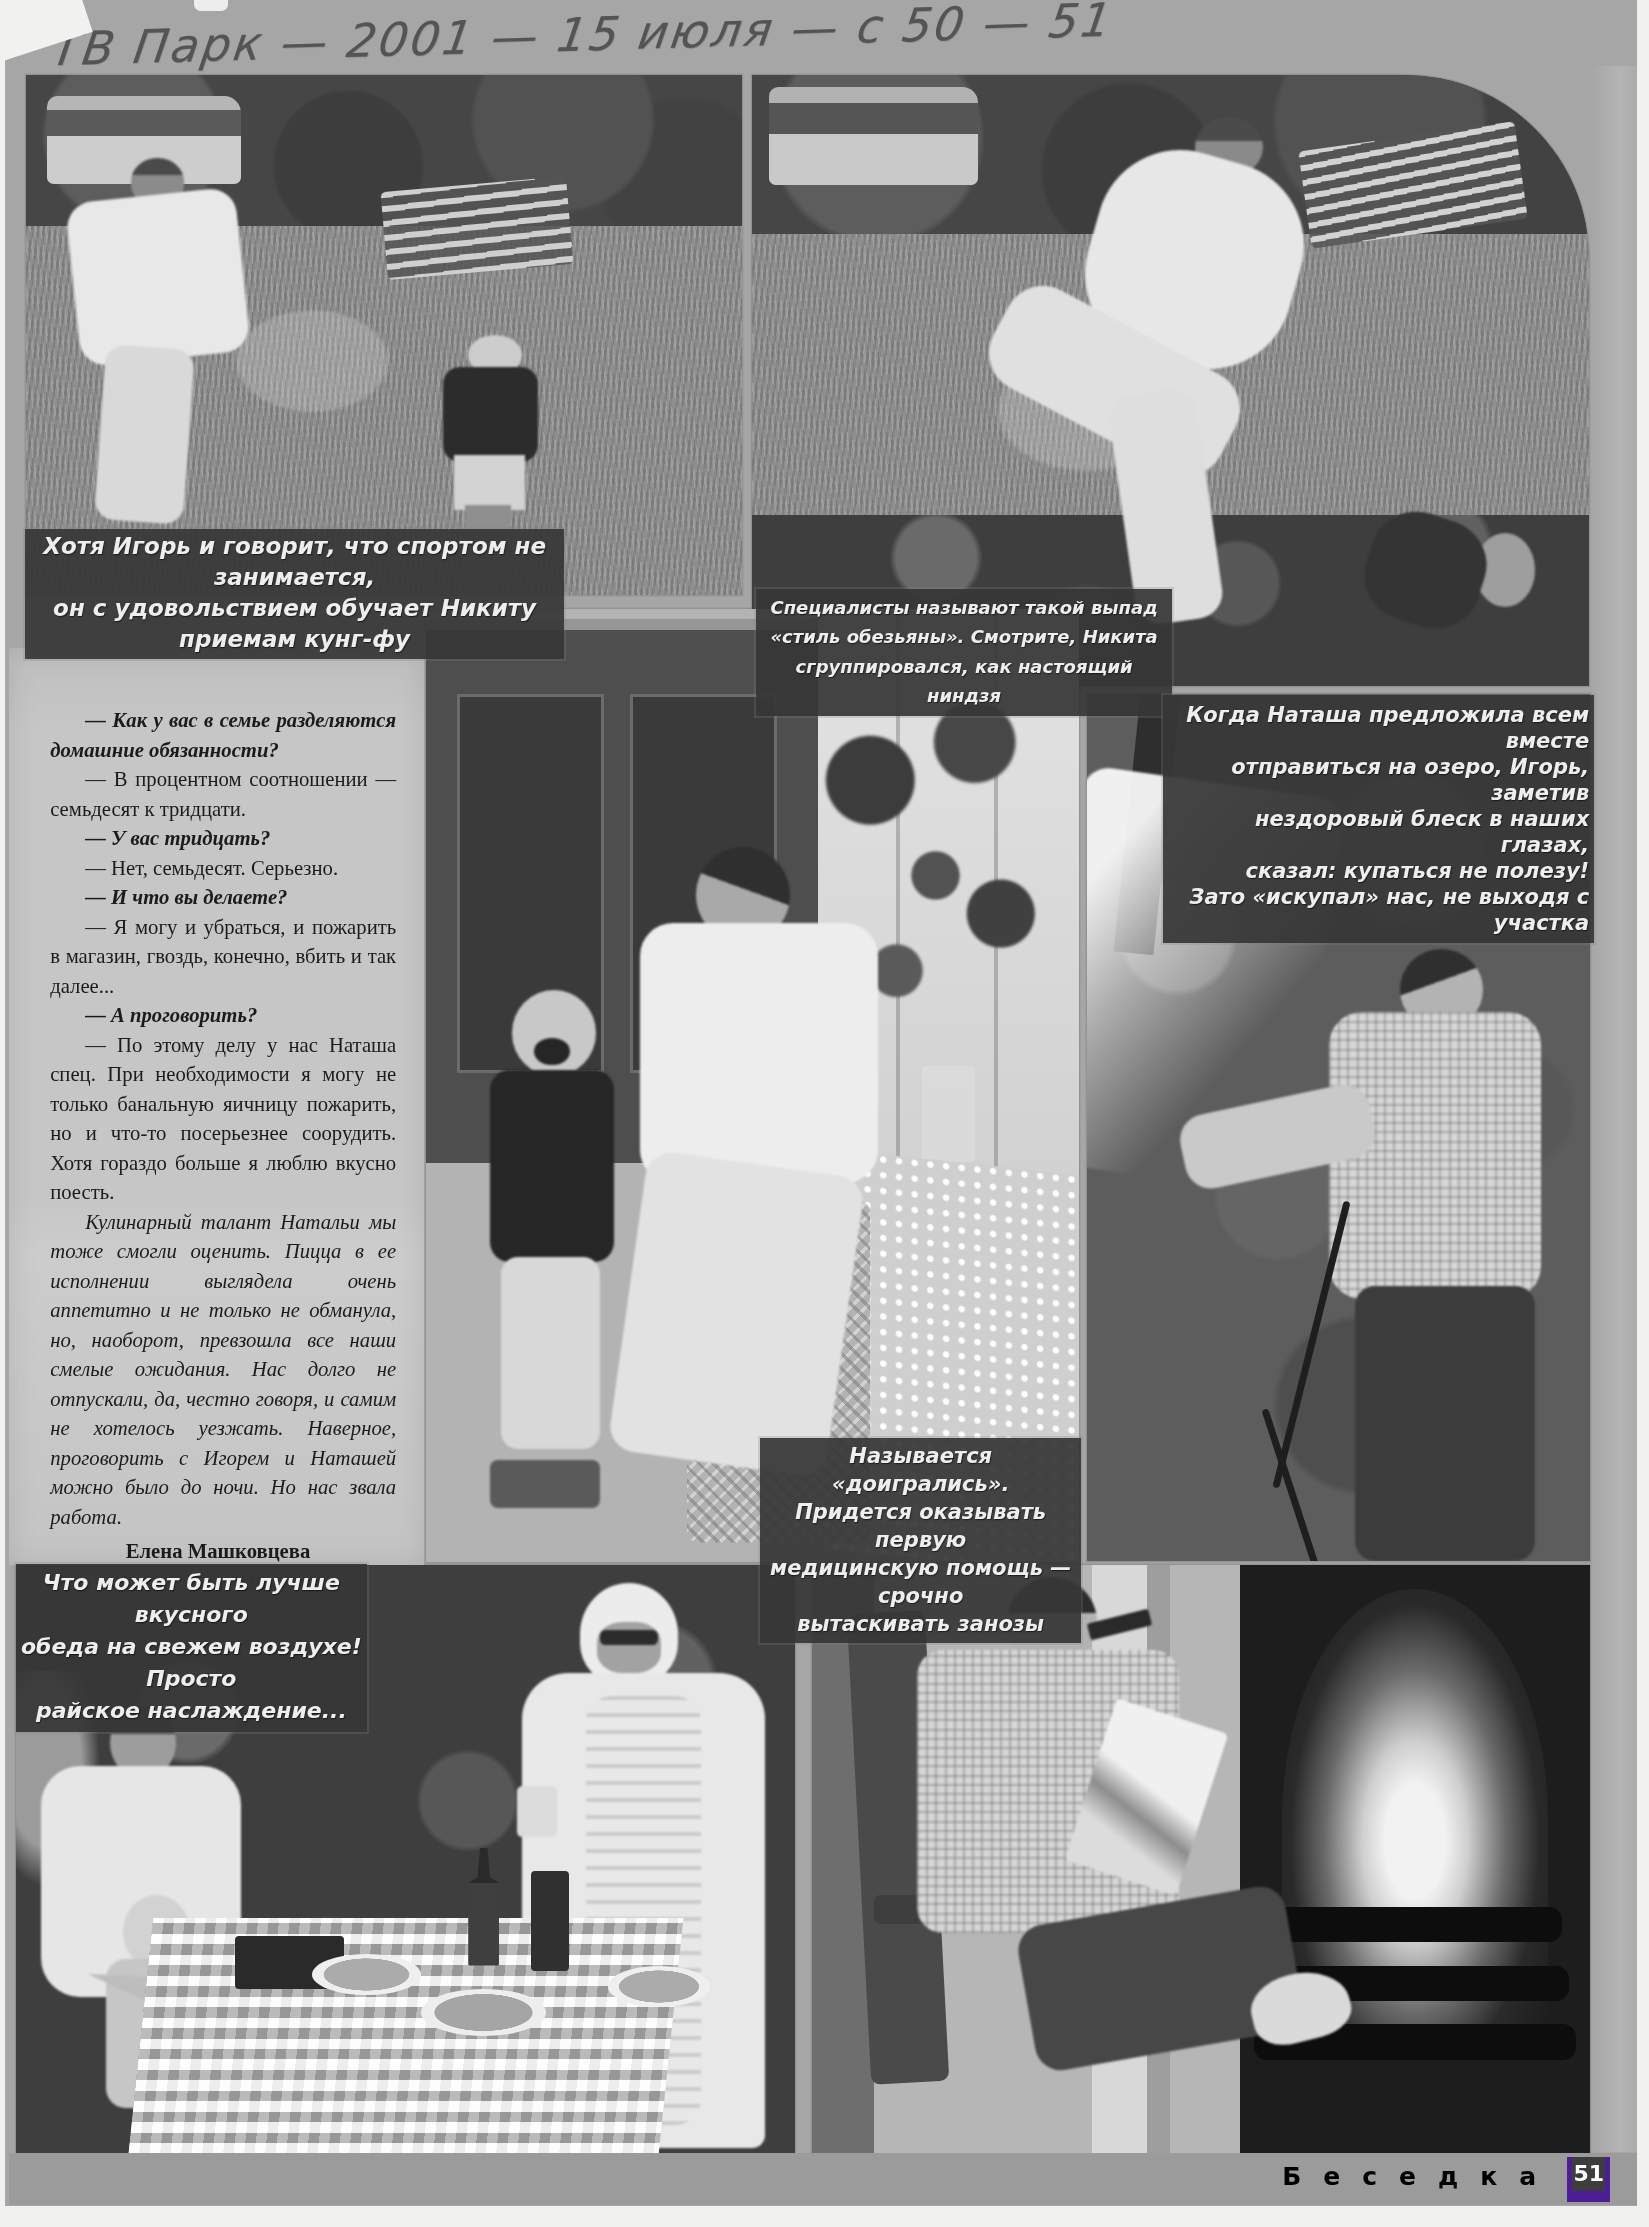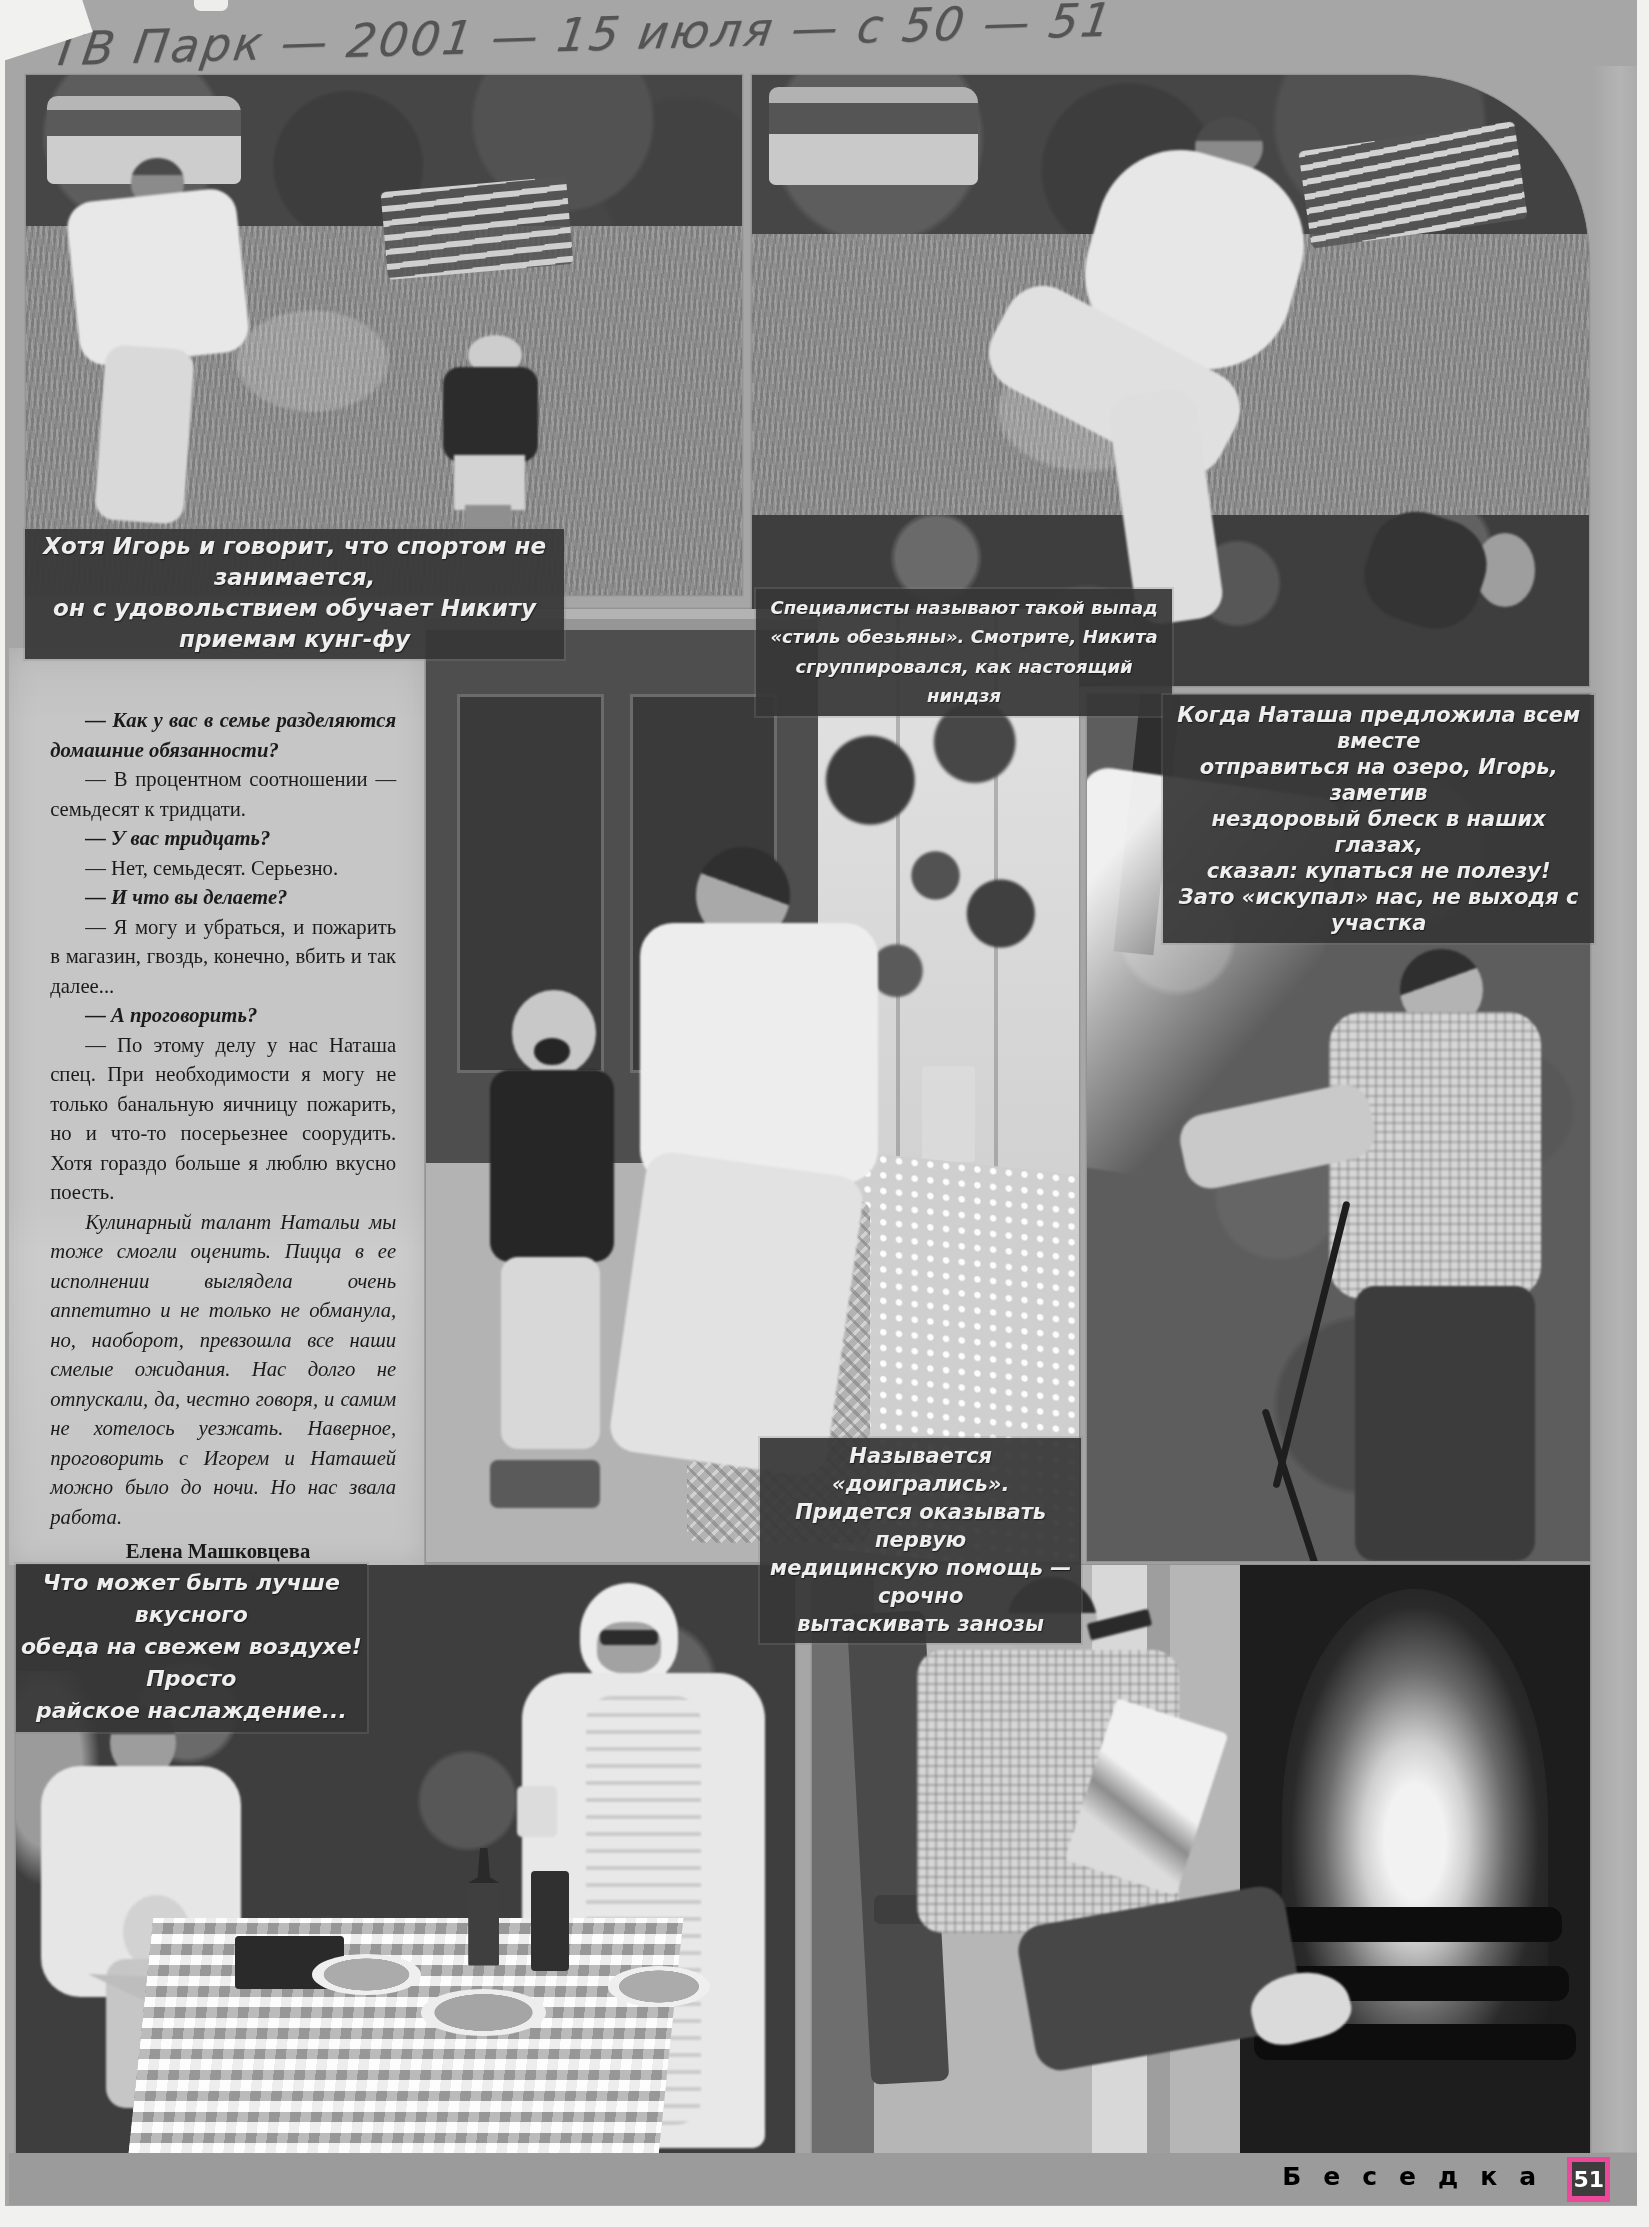--- a/index.html
+++ b/index.html
@@ -60,43 +60,43 @@
       #b3b3b3;}
   .soft{filter:blur(1.3px);}
   .soft1{filter:blur(0.7px);}
 
   
   .caption{position:absolute;z-index:5;background:rgba(55,55,55,.93);color:#eeeeee;
            font-style:italic;font-weight:bold;text-align:center;white-space:pre-line;
            text-shadow:0.7px 0.7px 1.3px rgba(0,0,0,.6);box-shadow:0 0 0 2px rgba(130,130,130,.25);}
   .cap-kungfu   {left:25px;  top:529px;  width:526px; font-size:23px;line-height:31px;padding:2px 6.6px 3.9px;}
   .cap-monkey   {left:756px;top:589px;  width:403px; font-size:18px;line-height:29.5px;padding:3.9px 6.6px 5.2px;font-style:italic;}
-  .cap-hose     {left:1163px;top:695px; width:421px; font-size:21px;line-height:26px;padding:6.6px 5.2px 7.9px;}
+  .cap-hose     {left:1163px;top:695px; width:421px; font-size:21px;line-height:26px;padding:6.6px 5.2px 7.9px;text-align:right;}
   .cap-splinter {left:760px;top:1438px; width:311px; font-size:21px;line-height:28px;padding:3.9px 5.2px 5.2px;}
   .cap-picnic   {left:15.7px;  top:1564px; width:341px; font-size:22px;line-height:32px;padding:2.6px 5.2px 5.2px;}
   .cap-evening  {left:1244px;top:1575px; width:337px; font-size:22px;line-height:30px;padding:6.6px 5.2px 7.9px;}
 
   
   .article{position:absolute;left:9.2px;top:648px;width:415px;height:917px;z-index:2;
            background:linear-gradient(180deg,#bebebe 0,#c6c6c6 8%,#c6c6c6 60%,#cccccc 66%,#c4c4c4 100%);
            box-shadow:inset 0 0 26px rgba(120,120,120,.25);}
   .article-text{position:absolute;left:41px;top:58px;width:346px;
            font-family:"Liberation Serif","DejaVu Serif",serif;font-size:20.7px;line-height:29.5px;color:#1b1b1b;}
   .article-text p{margin:0;text-indent:35px;text-align:justify;}
   .article-text p.question{font-weight:bold;font-style:italic;}
   .article-text p.narrative{font-style:italic;}
   .article-text p.signature{font-weight:bold;text-align:center;text-indent:0;padding-right:10.5px;}
   .article-text p.signature.first{margin-top:5.2px;}
 
   
   .footer-band{position:absolute;left:9.2px;top:2153px;width:1628px;height:52px;background:#9b9b9b;z-index:4;}
   .footer-title{position:absolute;left:1273px;top:9.2px;font-size:25px;font-weight:bold;color:#000000;
                 letter-spacing:22px;white-space:nowrap;}
-  .page-badge{position:absolute;left:1558px;top:3.9px;width:43px;height:45px;background:#ec4899;
-              display:flex;align-items:center;justify-content:center;}
+  .page-badge{position:absolute;left:1558px;top:3.9px;width:43px;height:45px;background:#4c1d95;
+              display:flex;justify-content:center;}
   .page-badge .inner{width:33px;height:34px;background:#3d3d3d;color:#ffffff;font-size:22px;font-weight:bold;
               display:flex;align-items:center;justify-content:center;}
 </style>
 </head>
 <body>
 
 <div class="canvas">
   <div class="page"></div>
   <div class="edge-light"></div>
 

